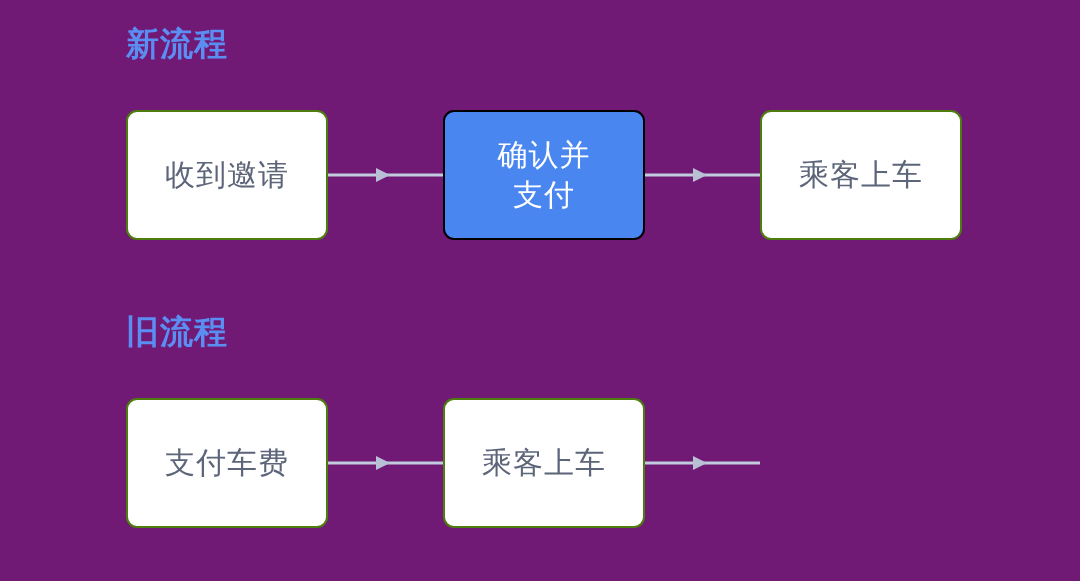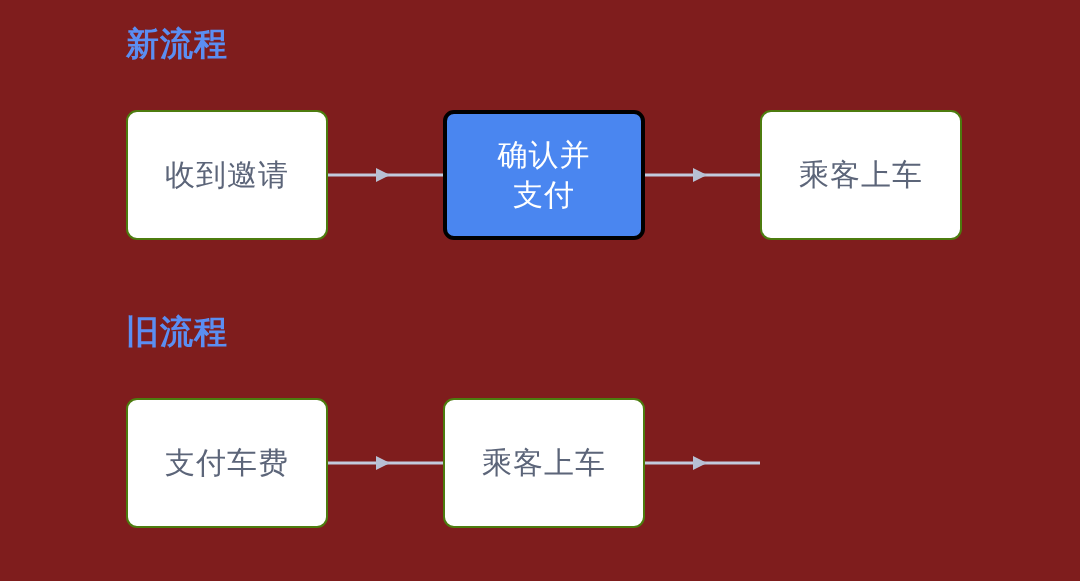--- a/index.html
+++ b/index.html
@@ -11,21 +11,21 @@
     width: 1080px;
     height: 581px;
     font-family: "Liberation Sans", "DejaVu Sans", sans-serif;
     overflow: hidden;
     position: relative;
   }
 
   .canvas {
     position: absolute;
     inset: 0;
-    background: #7f1d1d;
+    background: #701a75;
   }
 
   
   .section {
     position: absolute;
     left: 0;
     width: 1080px;
   }
   .section.new  { top: 22px; }
   .section.old  { top: 310px; }
@@ -66,21 +66,21 @@
   .node.pos0 { left: 0px; }
   .node.pos1 { left: 317px; }
   .node.pos2 { left: 634px; }
 
   .node.plain {
     background: #ffffff;
     border: 2px solid #4d7c0f;
   }
   .node.accent {
     background: #4a86f0;
-    border: 4px solid #000000;
+    border: 2px solid #000000;
   }
 
   .node-label {
     font-size: 30px;
     line-height: 40px;
     letter-spacing: 1px;
     color: #5c6579;
     white-space: pre-line;
   }
   .node.accent .node-label {

